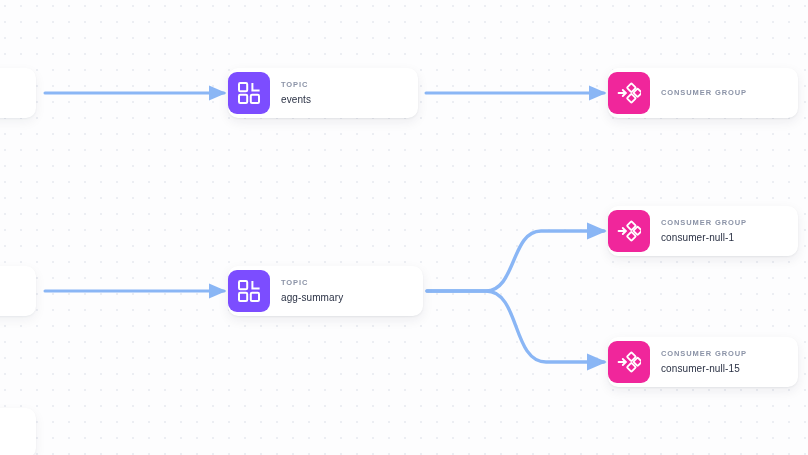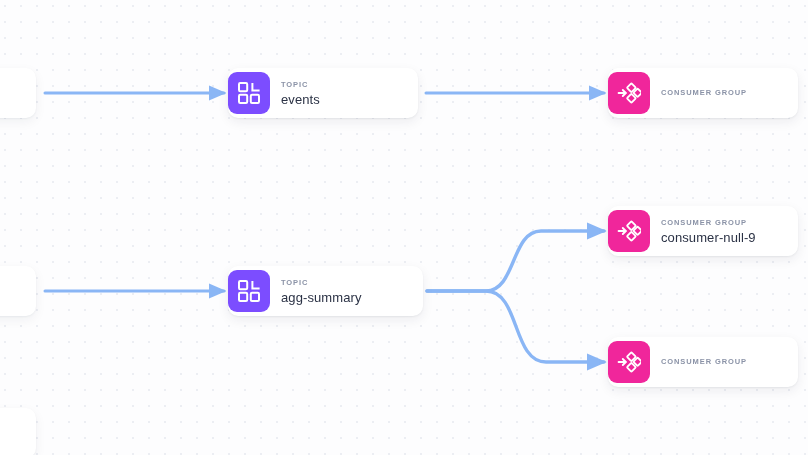--- a/index.html
+++ b/index.html
@@ -68,21 +68,21 @@
   .node-kind {
     font-size: 7.5px;
     letter-spacing: 0.9px;
     font-weight: 700;
     color: #8b93a7;
     text-transform: uppercase;
     line-height: 12px;
     white-space: nowrap;
   }
   .node-title {
-    font-size: 13px;
+    font-size: 10px;
     color: #2b3245;
     line-height: 17px;
     white-space: nowrap;
     letter-spacing: 0.1px;
   }
 
   
   .node-stub {
     position: absolute;
     background: #ffffff;
@@ -179,32 +179,33 @@
       <svg width="24" height="24" viewBox="0 0 24 24" aria-hidden="true">
         <path d="M1.6,12 L8.6,12" stroke="#ffffff" stroke-width="1.9" stroke-linecap="round" fill="none"></path>
         <path d="M5.8,9 L8.8,12 L5.8,15" stroke="#ffffff" stroke-width="1.9" stroke-linecap="round" stroke-linejoin="round" fill="none"></path>
         <rect x="11.2" y="3.6" width="6.4" height="6.4" rx="0.9" transform="rotate(45 14.4 6.8)" fill="none" stroke="#ffffff" stroke-width="1.9"></rect>
         <rect x="17.6" y="8.8" width="6.0" height="6.0" rx="0.9" transform="rotate(45 20.6 11.8)" fill="none" stroke="#ffffff" stroke-width="1.9"></rect>
         <rect x="11.2" y="14.0" width="6.4" height="6.4" rx="0.9" transform="rotate(45 14.4 17.2)" fill="none" stroke="#ffffff" stroke-width="1.9"></rect>
       </svg>
     </div>
     <div class="node-body">
       <div class="node-kind">CONSUMER GROUP</div>
-      <div class="node-title">consumer-null-9</div>
+      <div class="node-title">consumer-null-1</div>
     </div>
   </div>
 
   <div class="node" id="node-cg-15">
     <div class="node-icon icon-group">
       <svg width="24" height="24" viewBox="0 0 24 24" aria-hidden="true">
         <path d="M1.6,12 L8.6,12" stroke="#ffffff" stroke-width="1.9" stroke-linecap="round" fill="none"></path>
         <path d="M5.8,9 L8.8,12 L5.8,15" stroke="#ffffff" stroke-width="1.9" stroke-linecap="round" stroke-linejoin="round" fill="none"></path>
         <rect x="11.2" y="3.6" width="6.4" height="6.4" rx="0.9" transform="rotate(45 14.4 6.8)" fill="none" stroke="#ffffff" stroke-width="1.9"></rect>
         <rect x="17.6" y="8.8" width="6.0" height="6.0" rx="0.9" transform="rotate(45 20.6 11.8)" fill="none" stroke="#ffffff" stroke-width="1.9"></rect>
         <rect x="11.2" y="14.0" width="6.4" height="6.4" rx="0.9" transform="rotate(45 14.4 17.2)" fill="none" stroke="#ffffff" stroke-width="1.9"></rect>
       </svg>
     </div>
     <div class="node-body">
       <div class="node-kind">CONSUMER GROUP</div>
+      <div class="node-title">consumer-null-15</div>
     </div>
   </div>
 
 </div>
 
 </body></html>

